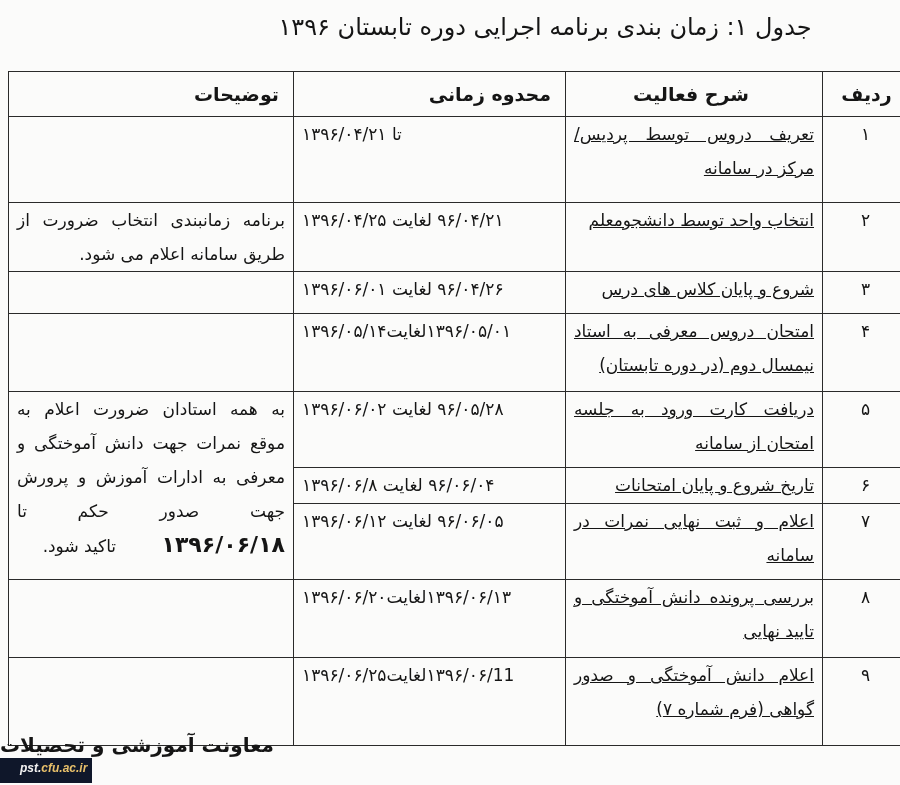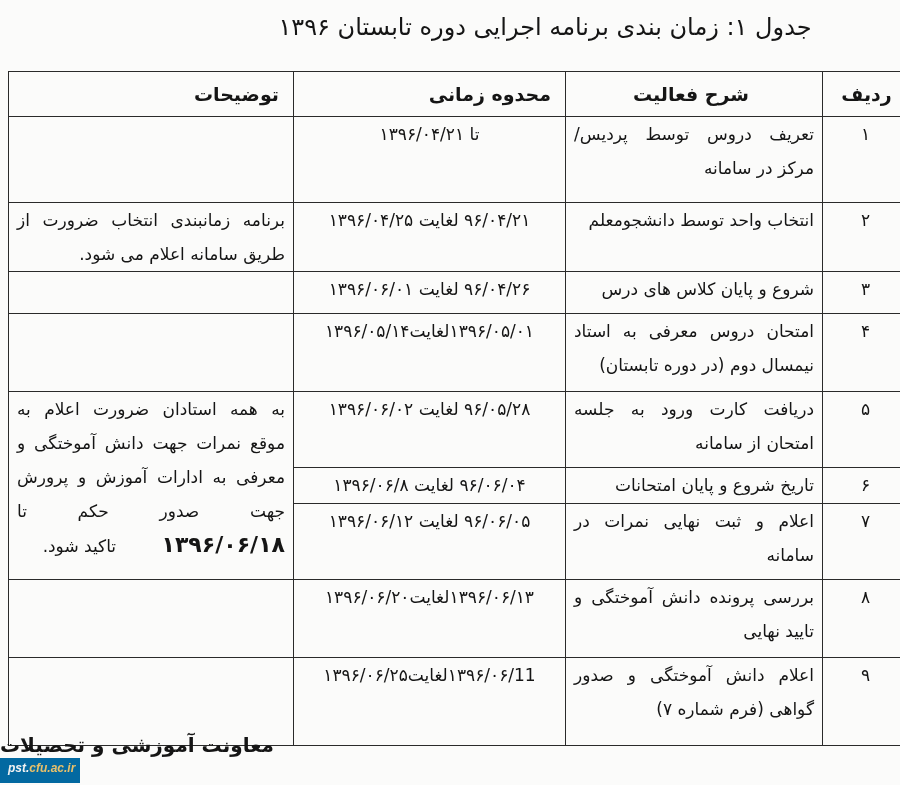--- a/index.html
+++ b/index.html
@@ -28,34 +28,34 @@
     font-size: 17px; line-height: 34px;
   }
   table.sched th {
     font-weight: bold; font-size: 19px;
     text-align: center; height: 44px; vertical-align: middle;
     padding-right: 14px;
   }
   table.sched th.th-time, table.sched th.th-notes { text-align: right; }
   table.sched th.th-radif { padding-right: 6px; }
   td.c-num { text-align: center; padding-right: 30px; padding-top: 6px; }
-  td.c-act { text-align: justify; text-align-last: right; padding-top: 6px; }
-  td.c-time { text-align: center; padding-top: 4px; }
+  td.c-act { text-align: justify; text-align-last: right; padding-top: 6px; text-decoration: underline; }
+  td.c-time { text-align: left; padding-top: 4px; }
   td.c-notes { text-align: justify; text-align-last: right; font-size: 15.5px; line-height: 32px; padding-top: 4px; }
   .notes-big { font-weight: bold; font-size: 22px; margin-left: 40px; }
   .footer {
     position: absolute; top: 733px; left: 0px; width: 290px;
     direction: rtl; text-align: left;
     font-size: 20px; font-weight: bold;
   }
   .watermark {
     position: absolute; left: 0; top: 758px;
-    width: 72px; height: 25px; background: #0369a1;
+    width: 72px; height: 25px; background: #0f172a;
     color: #e8c06a; font-size: 12px; font-weight: bold; font-style: italic;
-    line-height: 20px; padding-left: 8px;
+    line-height: 20px; padding-left: 20px;
     font-family: "Liberation Sans", sans-serif;
   }
   .watermark .wm-pre { color: #f2f2f2; }
 </style>
 </head>
 <body>
 
 <div class="title"><span>جدول ۱: زمان بندی برنامه اجرایی دوره تابستان ۱۳۹۶</span></div>
 
 <table class="sched">

